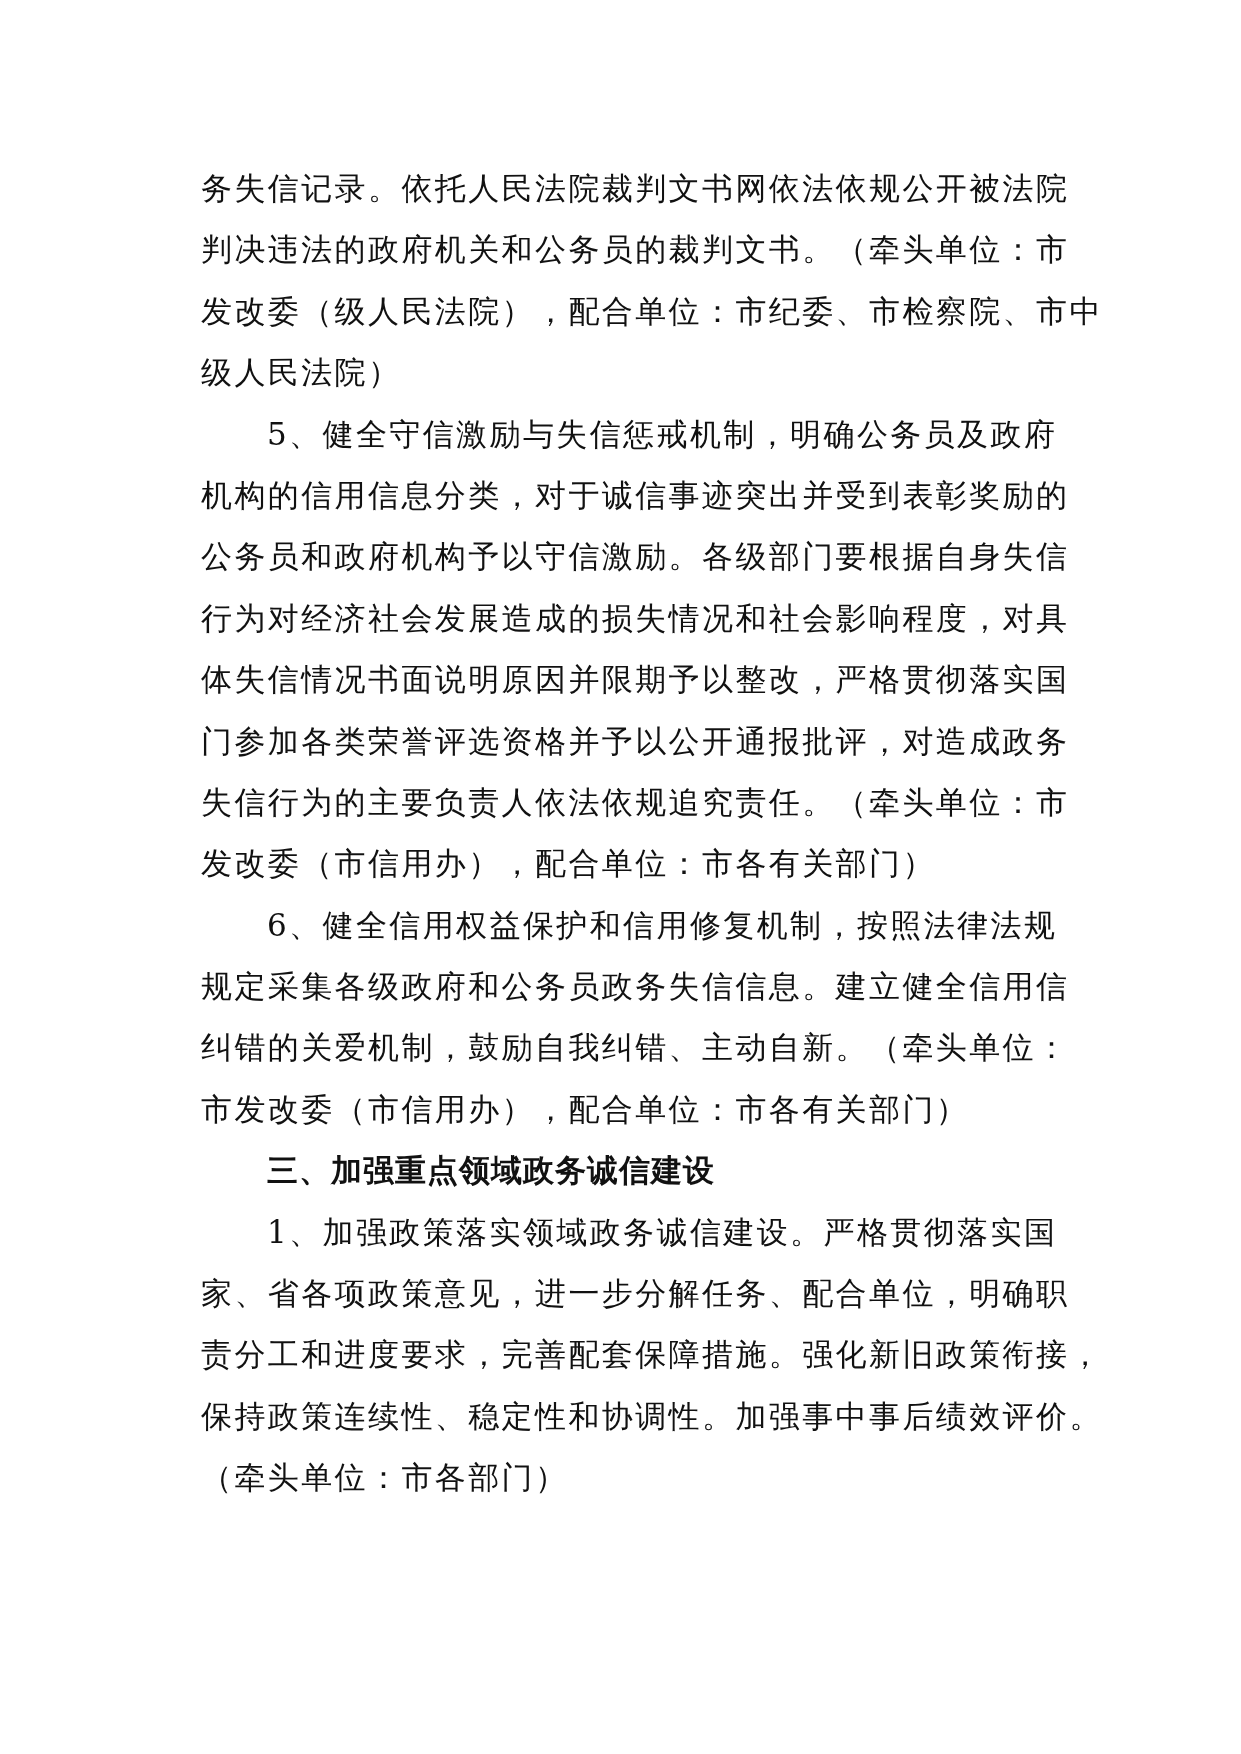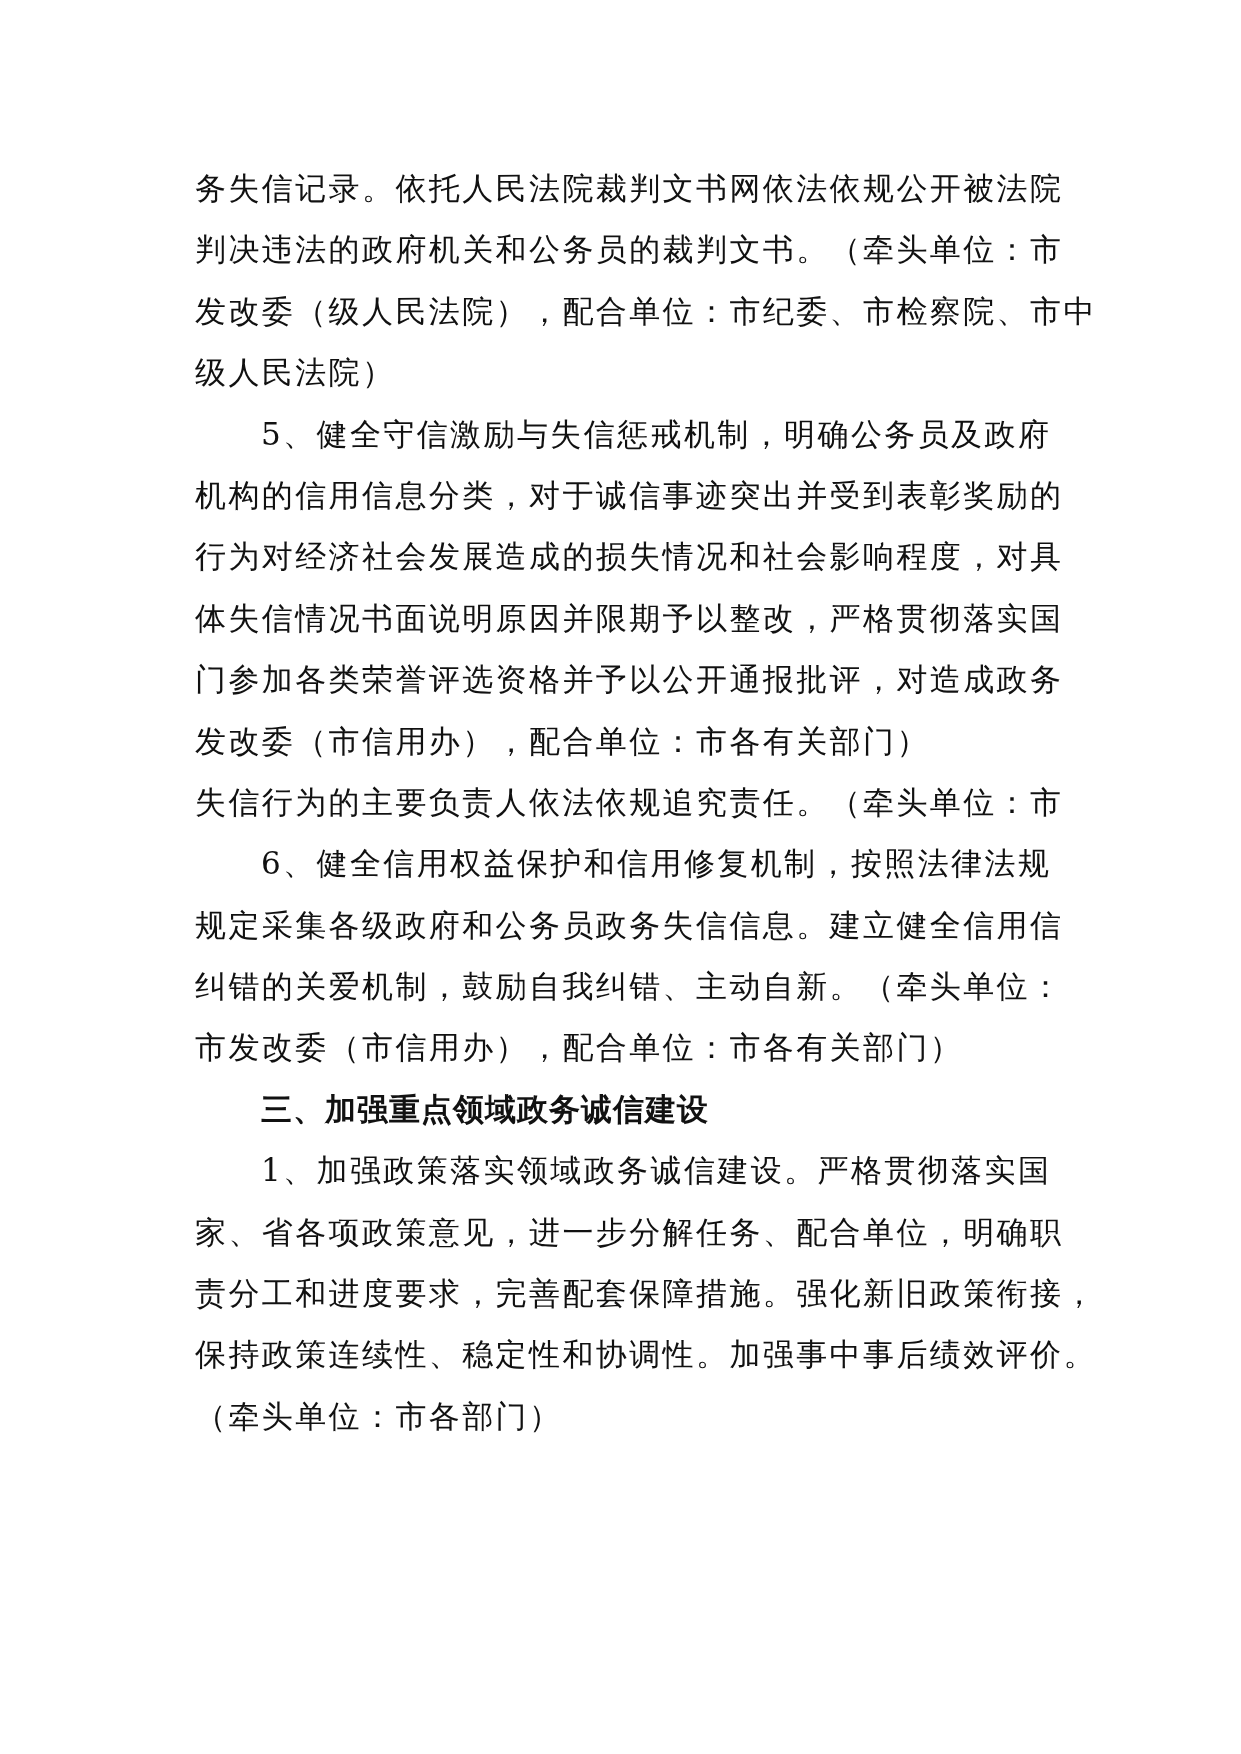--- a/index.html
+++ b/index.html
@@ -1,18 +1,18 @@
 <!DOCTYPE html>
 <html><head>
 <meta charset="utf-8">
 <style>
   html, body { margin: 0; padding: 0; background: #ffffff; }
   body { width: 1241px; height: 1754px; position: relative; overflow: hidden; }
   .page {
-    position: absolute; left: 8px; top: 0; width: 1226px; height: 1754px;
+    position: absolute; left: 14px; top: 0; width: 1226px; height: 1754px;
     background: #ffffff;
     border-radius: 30px;
   }
   .content {
     position: absolute; left: 187px; top: 158px; width: 875px;
     font-family: "DejaVu Serif", "Liberation Serif", serif;
     color: #111111;
   }
   .line {
     height: 61.4px; line-height: 61.4px;
@@ -34,25 +34,26 @@
     <div>
       <div class="line">务失信记录。依托人民法院裁判文书网依法依规公开被法院</div>
       <div class="line">判决违法的政府机关和公务员的裁判文书。（牵头单位：市</div>
       <div class="line">发改委（级人民法院），配合单位：市纪委、市检察院、市中</div>
       <div class="line">级人民法院）</div>
     </div>
 
     <div>
       <div class="line indent">5、健全守信激励与失信惩戒机制，明确公务员及政府</div>
       <div class="line">机构的信用信息分类，对于诚信事迹突出并受到表彰奖励的</div>
+      <div class="line">公务员和政府机构予以守信激励。各级部门要根据自身失信</div>
       <div class="line">行为对经济社会发展造成的损失情况和社会影响程度，对具</div>
       <div class="line">体失信情况书面说明原因并限期予以整改，严格贯彻落实国</div>
       <div class="line">门参加各类荣誉评选资格并予以公开通报批评，对造成政务</div>
+      <div class="line">失信行为的主要负责人依法依规追究责任。（牵头单位：市</div>
       <div class="line">发改委（市信用办），配合单位：市各有关部门）</div>
-      <div class="line">失信行为的主要负责人依法依规追究责任。（牵头单位：市</div>
     </div>
 
     <div>
       <div class="line indent">6、健全信用权益保护和信用修复机制，按照法律法规</div>
       <div class="line">规定采集各级政府和公务员政务失信信息。建立健全信用信</div>
       <div class="line">纠错的关爱机制，鼓励自我纠错、主动自新。（牵头单位：</div>
       <div class="line">市发改委（市信用办），配合单位：市各有关部门）</div>
     </div>
 
     <div>

